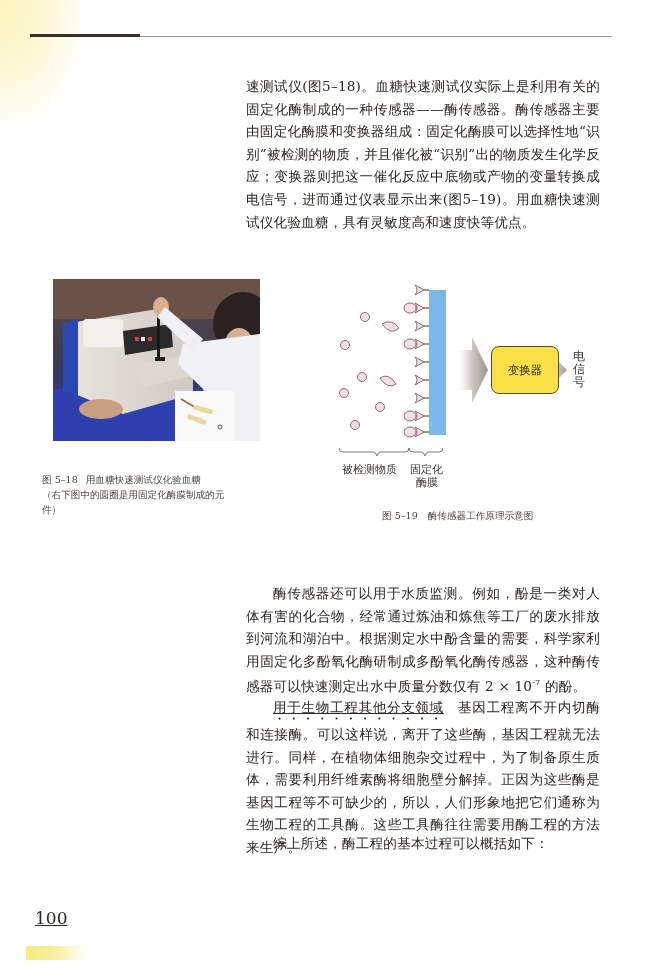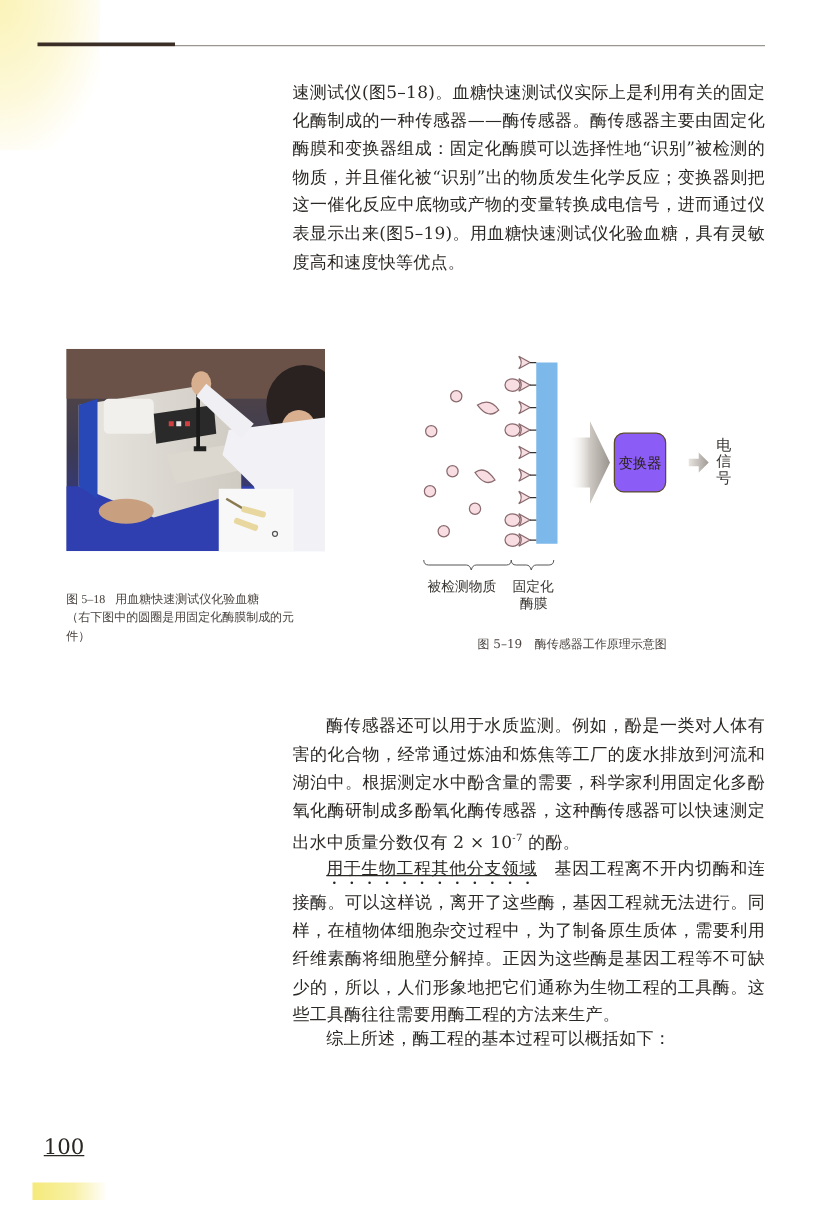--- a/index.html
+++ b/index.html
@@ -27,48 +27,48 @@
     position:absolute; left:0; top:0; width:110px; height:3px; background:#3a2e26;
   }
   .header-rule .thin {
     position:absolute; left:110px; top:2px; right:0; height:1px; background:#9a9690;
   }
   .para {
     position:absolute; left:234px; width:378px;
     font-size:13.6px; line-height:22.6px; letter-spacing:0.2px;
     text-align:justify; color:#2b2724;
   }
-  .para p { margin:0; }
+  .para p { margin:12px; }
   .indent { text-indent:27px; }
   .emph { text-emphasis: dot; -webkit-text-emphasis: dot; text-emphasis-position: under; text-decoration: underline; -webkit-text-emphasis-position: under; }
   .sup { font-size:8px; vertical-align: super; }
 
   
   .photo {
     position:absolute; left:53px; top:279px; width:207px; height:162px;
     overflow:hidden;
   }
   .photo svg { display:block; }
   .fig-caption-left {
-    position:absolute; left:53px; top:472px; width:200px;
-    font-size:9.6px; line-height:15px; color:#4a4440;font-family:Liberation Serif, serif;
+    position:absolute; left:42px; top:472px; width:200px;
+    font-size:9.6px; line-height:15px; color:#4a4440;
   }
   .fig-caption-left .num { margin-right:8px; }
 
   
   .diagram { position:absolute; left:320px; top:270px; width:290px; height:225px; }
   .fig-caption-right {
     position:absolute; left:382px; top:508px;
     font-size:9.6px; line-height:15px; color:#4a4440; white-space:nowrap;
   }
   .fig-caption-right .num { margin-right:10px;text-align:right; }
   .diag-label { position:absolute; font-size:11px; color:#3a3632; line-height:13px; }
   .converter {
-    position:absolute; left:491px; top:346px; width:42px; height:48px;
-    background:#8b5cf6; border:1.5px solid #5a4a2a; border-radius:8px;
+    position:absolute; left:491px; top:346px; width:68px; height:48px;
+    background:#fde047; border:1.5px solid #5a4a2a; border-radius:8px;
     display:flex; align-items:center; justify-content:center;
     font-size:11.5px; color:#2a2218; box-sizing:border-box;
   }
   .signal-label {
     position:absolute; left:572px; top:350px; width:14px;
     font-size:12px; line-height:13px; color:#3a3632; text-align:center;
   }
 
   .page-num-bg {
     position:absolute; left:26px; top:946px; width:60px; height:14px;

